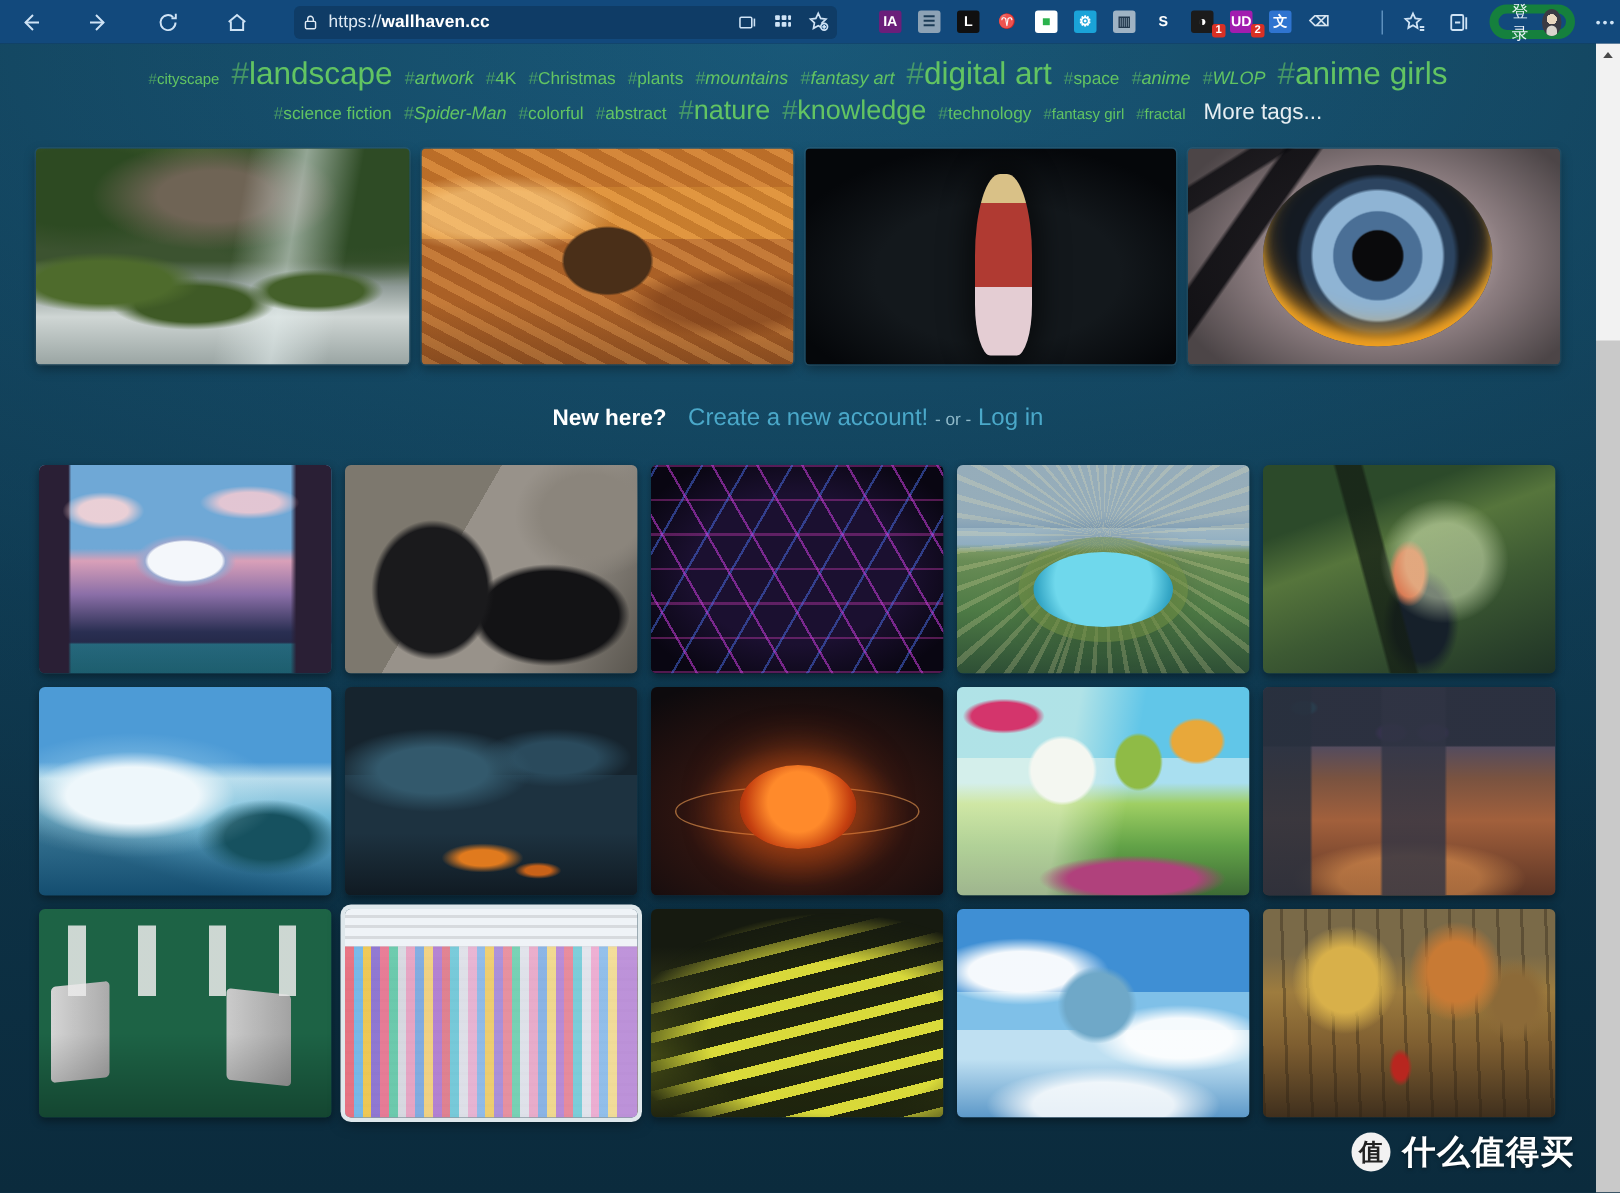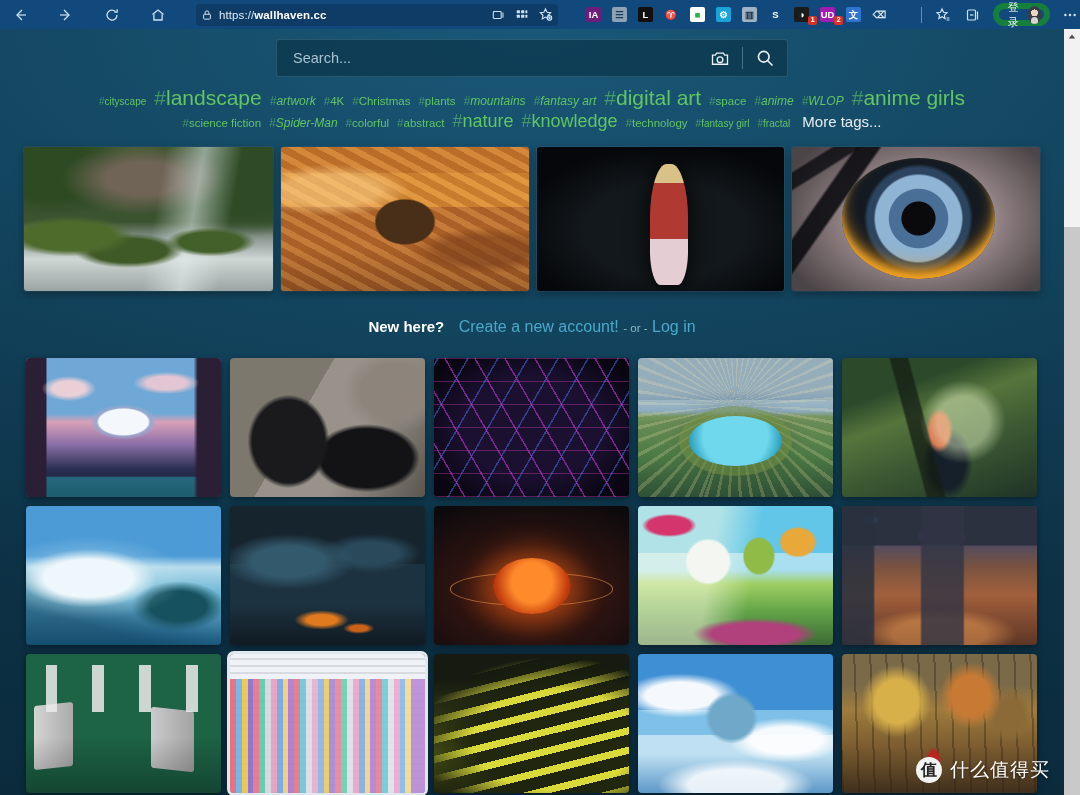--- a/index.html
+++ b/index.html
@@ -456,22 +456,22 @@
   }
   #wm-logo {
     width: 26px; height: 26px; border-radius: 50%;
     background: #f2f2f2; color: #222;
     display:flex;align-items:center;justify-content:center;
     font-size: 16px; font-weight: 700;
     font-family: "DejaVu Sans", sans-serif;
   }
   #wm-text {
     color: #ffffff;
-    font-size: 19px;
-    font-weight: 400;
+    font-size: 22px;
+    font-weight: 700;
     font-family: "DejaVu Sans", sans-serif;
     letter-spacing: 1px;
     text-shadow: 0 1px 3px rgba(0,0,0,.5);
   }
 </style>
 </head>
 <body>
 
 <div id="browser-chrome">
 
@@ -604,38 +604,20 @@
     </div>
   </div>
 </div>
 
 <div id="viewport">
 
   <div id="page">
 
     <div id="header-wrap">
 
-      <div id="search-row">
-        <div id="search-box">
-          <input id="search-input" type="text" placeholder="Search..." style="">
-          <span class="sb-icon">
-            <svg width="20" height="20" viewBox="0 0 24 24" fill="none" stroke="currentColor" stroke-width="1.6">
-              <path d="M3 8.5h3.3L8 6.2h8L17.7 8.5H21v11H3z"></path>
-              <circle cx="12" cy="14" r="3.4"></circle>
-            </svg>
-          </span>
-          <span class="sb-sep"></span>
-          <span class="sb-icon">
-            <svg width="20" height="20" viewBox="0 0 24 24" fill="none" stroke="currentColor" stroke-width="2">
-              <circle cx="10.5" cy="10.5" r="6.4"></circle>
-                <path d="M15.3 15.3 L21 21"></path>
-            </svg>
-          </span>
-        </div>
-      </div>
 
       <div id="tagcloud"><a href="#" class="ts-1"><span class="h">#</span>cityscape</a><a href="#" class="ts-6"><span class="h">#</span>landscape</a><a href="#" class="ts-4"><span class="h">#</span>artwork</a><a href="#" class="ts-2"><span class="h">#</span>4K</a><a href="#" class="ts-2"><span class="h">#</span>Christmas</a><a href="#" class="ts-2"><span class="h">#</span>plants</a><a href="#" class="ts-4"><span class="h">#</span>mountains</a><a href="#" class="ts-4"><span class="h">#</span>fantasy art</a><a href="#" class="ts-6"><span class="h">#</span>digital art</a><a href="#" class="ts-2"><span class="h">#</span>space</a><a href="#" class="ts-4"><span class="h">#</span>anime</a><a href="#" class="ts-4"><span class="h">#</span>WLOP</a><a href="#" class="ts-6"><span class="h">#</span>anime girls</a><a href="#" class="ts-2"><span class="h">#</span>science fiction</a><a href="#" class="ts-4"><span class="h">#</span>Spider-Man</a><a href="#" class="ts-2"><span class="h">#</span>colorful</a><a href="#" class="ts-2"><span class="h">#</span>abstract</a><a href="#" class="ts-5"><span class="h">#</span>nature</a><a href="#" class="ts-5"><span class="h">#</span>knowledge</a><a href="#" class="ts-2"><span class="h">#</span>technology</a><a href="#" class="ts-1"><span class="h">#</span>fantasy girl</a><a href="#" class="ts-1"><span class="h">#</span>fractal</a><a href="#" id="more-tags">More tags...</a></div>
 
       <div id="featured">
           <div class="feat w1">
             <div class="art a-mill"></div>
           </div>
           <div class="feat w2">
             <div class="art a-cone"></div>
           </div>

